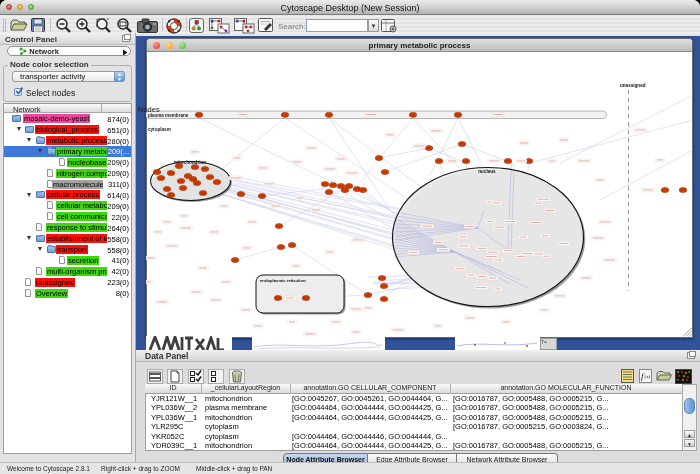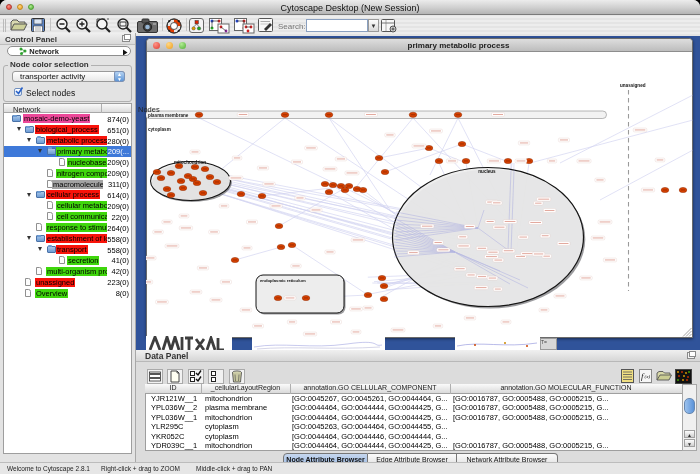--- a/index.html
+++ b/index.html
@@ -17,21 +17,21 @@
 #searchlbl { position:absolute; left:278px; top:6px; font-size:8px; color:#777; }
 #searchbox { position:absolute; left:306px; top:2.5px; width:62px; height:13px; background:#fff;
   border:1px solid #8aa0c0; }
 #searcharrow { position:absolute; left:368px; top:2.5px; width:11px; height:13px; background:linear-gradient(#fdfdfd,#d8d8d8);
   border:1px solid #9a9a9a; font-size:6px; text-align:center; line-height:13px; color:#333; }
 
 #desktop { position:absolute; left:136px; top:36px; width:564px; height:314px; background:#30539a; }
 #netwin { position:absolute; left:10px; top:2px; width:547px; height:300px; background:#fff;
   border:1px solid #6b6b6b; border-radius:4px 4px 0 0; box-shadow: 0 1px 3px rgba(0,0,0,.5); }
 #nettitle { position:absolute; left:0; top:0; width:100%; height:13px;
-  background:linear-gradient(#dedede,#bdbdbd); border-bottom:1px solid #8d8d8d; border-radius:4px 4px 0 0;padding-left:39px; }
+  background:linear-gradient(#dedede,#bdbdbd); border-bottom:1px solid #8d8d8d; border-radius:4px 4px 0 0; }
 #nettitle .t { position:absolute; width:100%; text-align:center; top:2px; font-size:8px; font-weight:bold; color:#222; }
 .slight { position:absolute; top:3px; width:7px; height:7px; border-radius:50%; }
 
 #cpanel { position:absolute; left:0; top:33px; width:136px; height:429px; background:#e3e3e3; border-right:1px solid #a8a8a8; }
 #cphead { position:absolute; left:0; top:0; width:100%; height:12px; background:linear-gradient(#f0f0f0,#d8d8d8);
   border-bottom:1px solid #bdbdbd; }
 #cphead span { position:absolute; left:5px; top:1.5px; font-size:8px; font-weight:bold; color:#333; }
 #cptabs { position:absolute; left:7px; top:13px; width:124px; height:10px; background:#fff;
   border:1px solid #8e8e8e; border-radius:5px; overflow:hidden; }
 #cptabs .seg { position:absolute; top:0; height:100%; font-size:7.5px; font-weight:bold; color:#222; text-align:center; }
@@ -1071,21 +1071,21 @@
     </div>
     <div class="drow" style="top:412.5px">
       <span class="dc1">YPL036W__1</span>
       <span class="dc2">mitochondrion</span>
       <span class="dc3">[GO:0044464, GO:0044444, GO:0044425, G...</span>
       <span class="dc4">[GO:0016787, GO:0005488, GO:0005215, G...</span>
     </div>
     <div class="drow" style="top:422.0px">
       <span class="dc1">YLR295C</span>
       <span class="dc2">cytoplasm</span>
-      <span class="dc3">[GO:0045263, GO:0044464, GO:0044455, G...</span>
+      <span class="dc4">[GO:0016787, GO:0005215, GO:0003824, G...</span>
     </div>
     <div class="drow" style="top:431.5px">
       <span class="dc1">YKR052C</span>
       <span class="dc2">cytoplasm</span>
       <span class="dc3">[GO:0044464, GO:0044446, GO:0044444, G...</span>
     </div>
     <div class="drow" style="top:441.0px">
       <span class="dc1">YDR039C__1</span>
       <span class="dc2">mitochondrion</span>
       <span class="dc3">[GO:0044464, GO:0044444, GO:0044425, G...</span>

